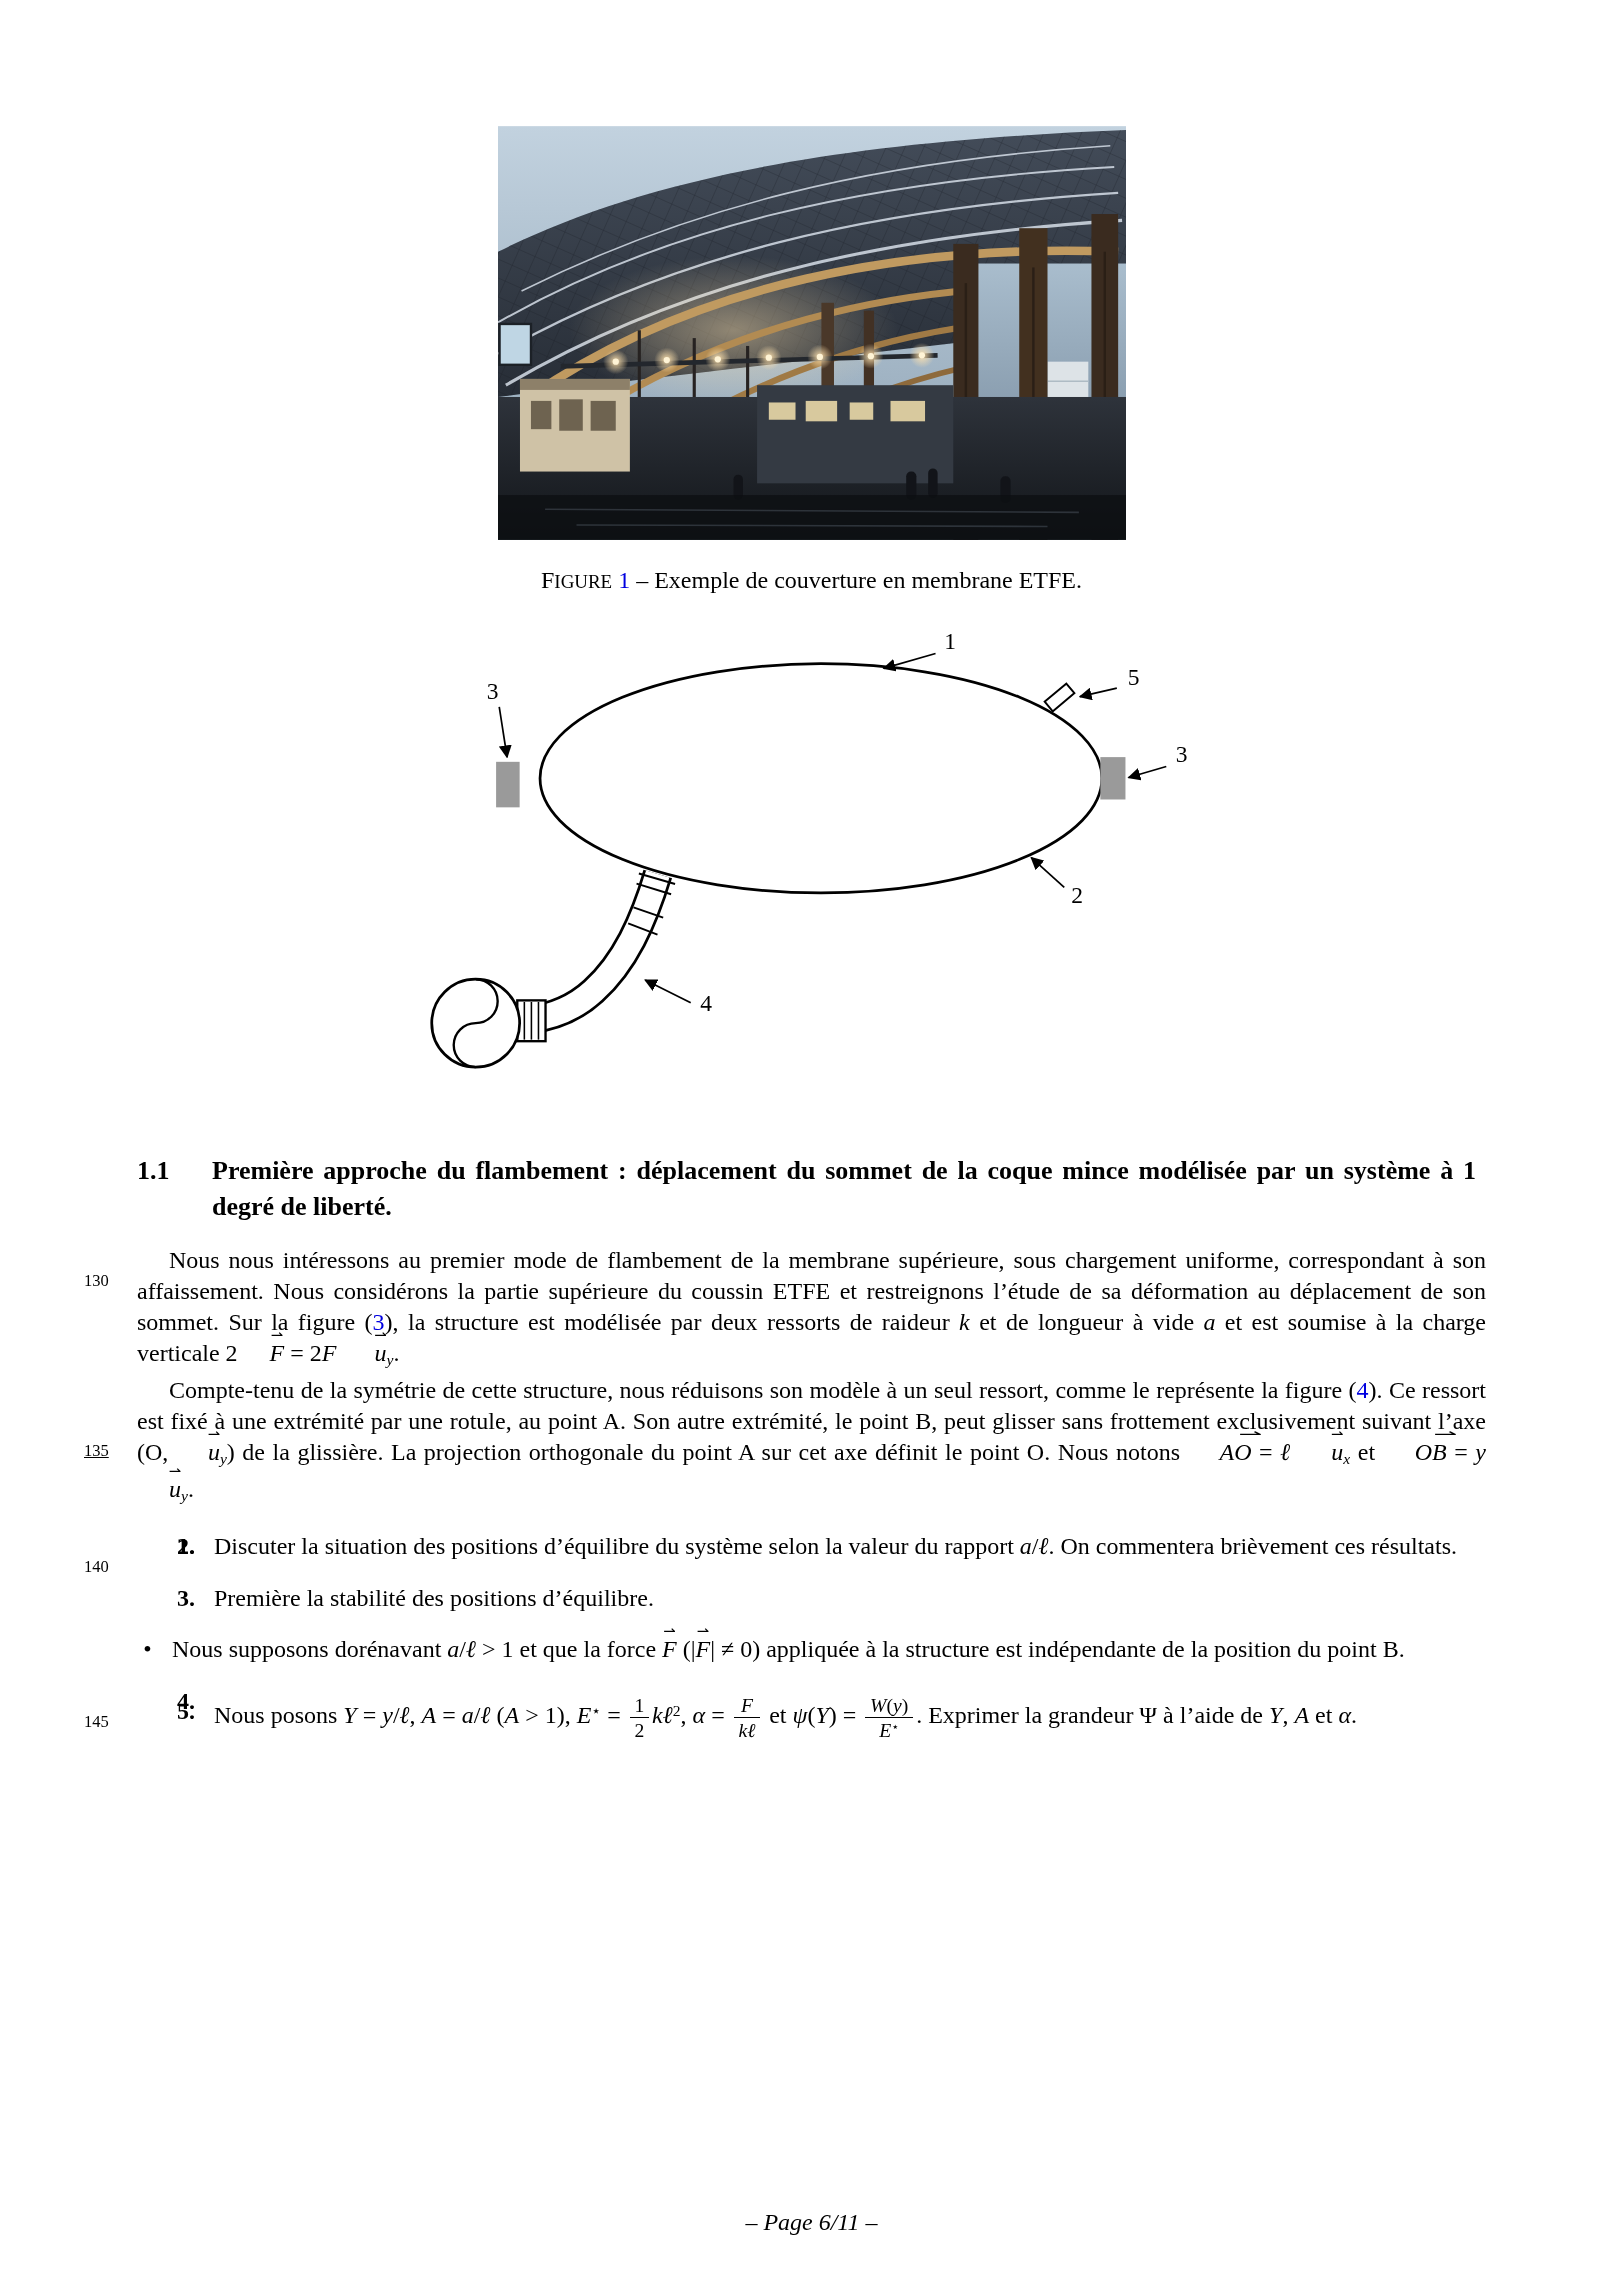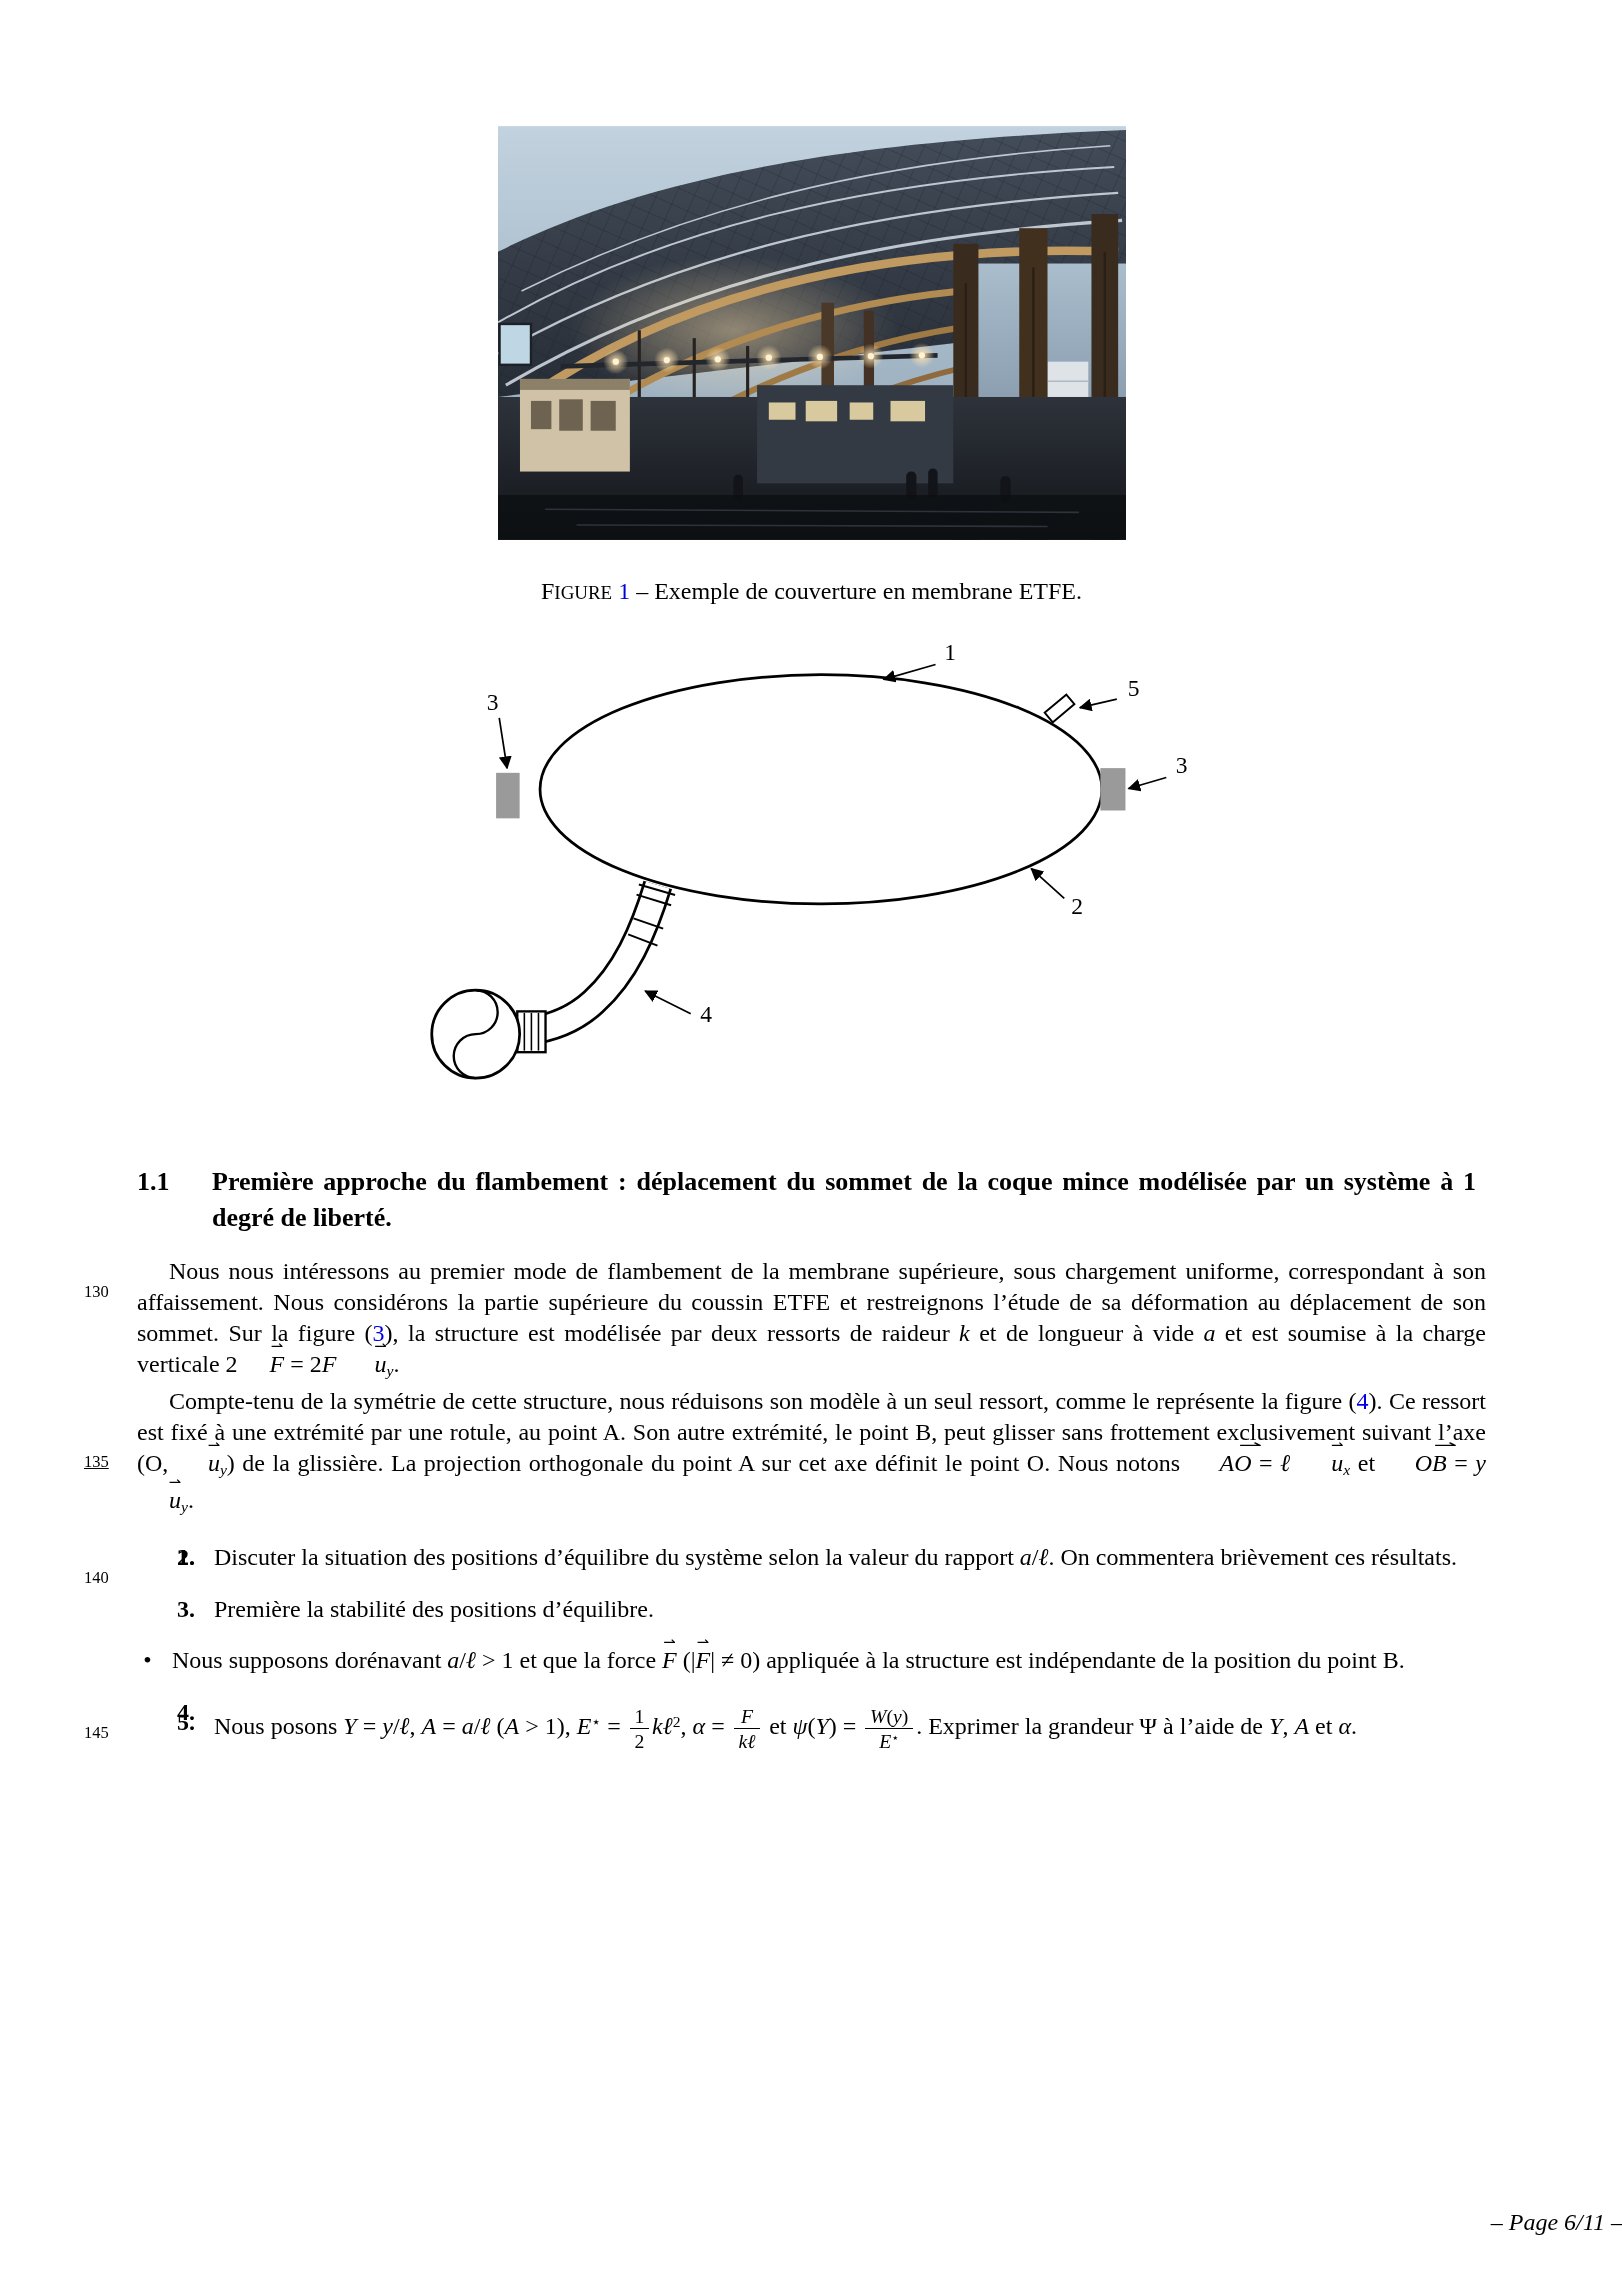--- a/index.html
+++ b/index.html
@@ -1,21 +1,21 @@
 <!DOCTYPE html>
 <html lang="fr" style="--link: #0000e0; --frame_gray: #9a9a9a; --page_bg: #ffffff;font-size:12.6px"><head>
 <meta charset="utf-8">
 <style>
   :root{ --link:#0000e0; --frame_gray:#9a9a9a; --page_bg:#ffffff; }
   html,body{margin:0;padding:0;background:#ffffff;}
   .page{position:relative;width:1623px;height:2295px;box-sizing:border-box;
         padding:126px 137px 0 137px;background:var(--page_bg,#fff);
         font-family:"Liberation Serif",serif;font-size:24px;line-height:31px;color:#000;overflow:hidden;}
   .photo{display:block;width:628px;height:414px;margin:0 auto;}
-  .caption{margin-top:36px;text-align:center;}
+  .caption{margin-top:25px;text-align:center;}
   .caption2{margin-top:20.4px;text-align:justify;}
   .scs{font-size:0.79em;}
   .ref{color:var(--link,#0000e0);}
   .diagram-wrap{margin:22px 0 0 271px;width:793px;height:463px;}
   .dsvg{display:block;width:793px;height:463px;}
   .dsvg text{font-family:"Liberation Serif",serif;font-size:30px;fill:#000;}
   h2.section{margin:71px 10px 0 0;padding-left:75px;font-size:26px;line-height:36px;font-weight:bold;text-align:justify;}
   h2.section .hnum{display:inline-block;width:75px;margin-left:-75px;}
   .bodytext{margin-top:20.4px;}
   .para{margin:0;text-align:justify;text-indent:32px;position:relative;}
@@ -29,21 +29,21 @@
   sub,sup{font-size:0.65em;}
   sub{vertical-align:-0.25em;}
   sup{vertical-align:0.45em;}
   .vec{position:relative;display:inline-block;font-style:italic;}
   .vec::after{content:"⇀";position:absolute;left:50%;top:-0.70em;transform:translateX(-50%);
               font-size:0.62em;line-height:1;font-style:normal;}
   .vecw::after{transform:translateX(-50%) scaleX(1.9);}
   .frac{display:inline-block;vertical-align:middle;text-align:center;font-size:0.82em;line-height:1.12;margin:0 3.1px;}
   .frac .num{display:block;border-bottom:1.6px solid #000;padding:0 4.7px 0.8px 4.7px;}
   .frac .den{display:block;padding:0.8px 4.7px 0 4.7px;}
-  .footer{position:absolute;left:0;right:0;bottom:57px;text-align:right;font-style:italic;}
+  .footer{position:absolute;left:0;right:0;bottom:57px;text-align:center;font-style:italic;}
 </style>
 </head>
 <body>
 
 <div class="page">
 
   <svg class="photo" viewBox="0 0 800 527">
     <defs>
       <linearGradient id="gSky" x1="0" y1="0" x2="0" y2="1">
         <stop offset="0" stop-color="#c2d2df"></stop>

